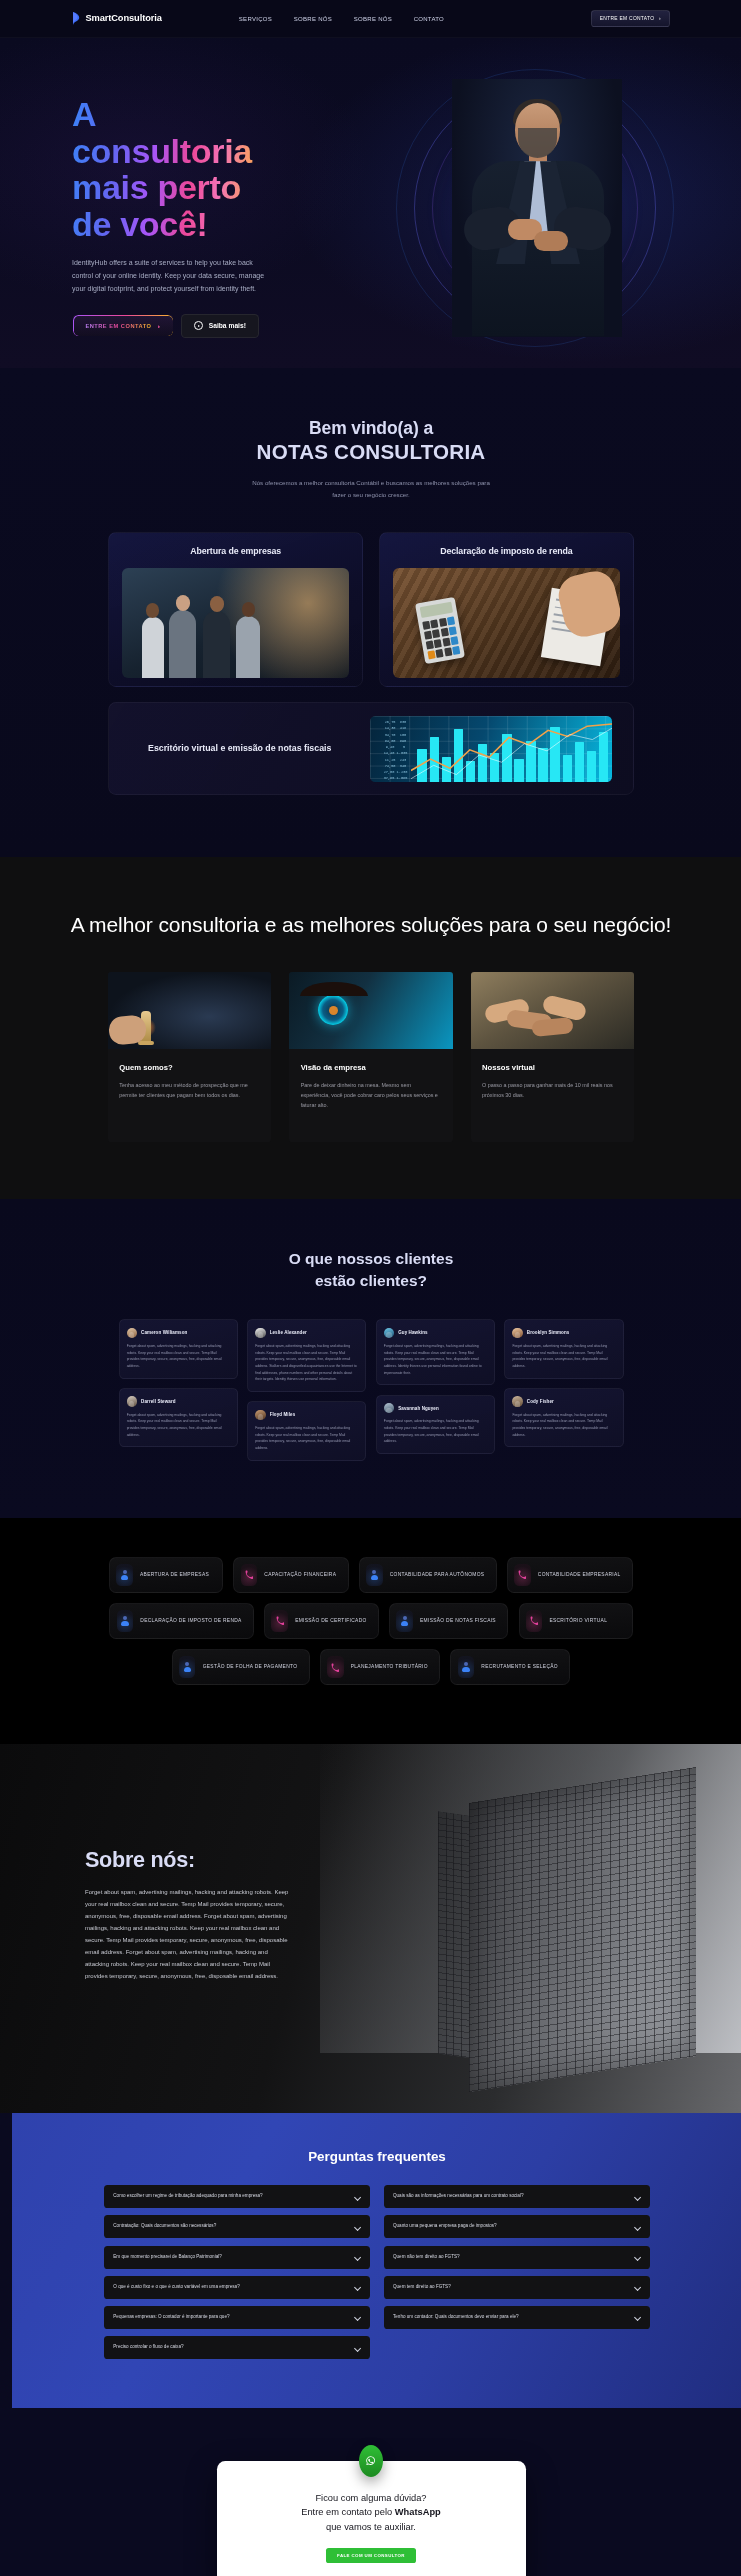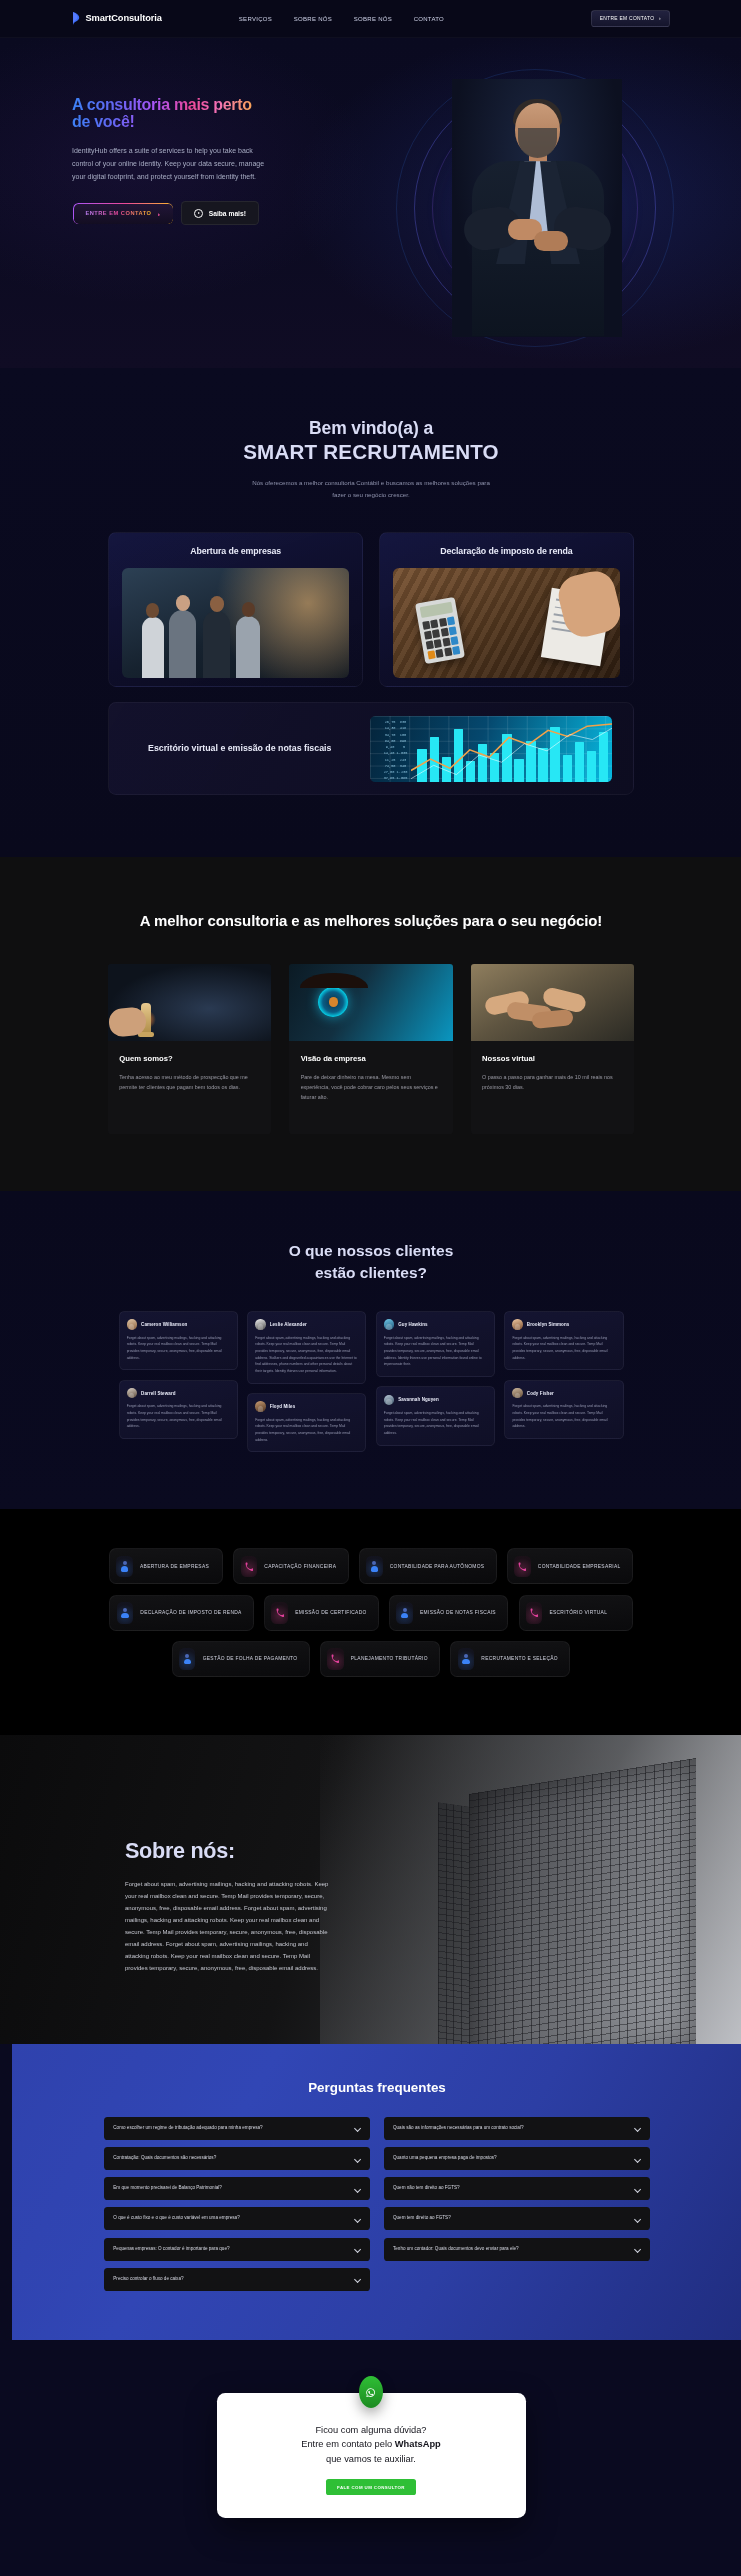--- a/index.html
+++ b/index.html
@@ -45,21 +45,21 @@
     background:
       radial-gradient(464px 268px at 78% 48%, rgba(40,60,160,0.30) 0%, rgba(10,10,31,0) 62%),
       radial-gradient(361px 216px at 18% 38%, rgba(80,40,140,0.14) 0%, rgba(10,10,31,0) 65%),
       linear-gradient(180deg,#0a0a20 0%,#0c0b22 60%,#100c24 100%);
   }
   .hero-inner{
     position:relative;z-index:5;padding:58px 72px 0 72px;
     max-width:340px;
   }
   .hero-h1{
-    font-size:16px;line-height:1.08;font-weight:700;letter-spacing:-0.3px;
+    font-size:34px;line-height:1.08;font-weight:700;letter-spacing:-0.3px;
     background:linear-gradient(95deg,#3b82f6 0%,#6366f1 22%,#a855f7 42%,#ec4899 60%,#f472b6 74%,#fbbf24 100%);
     -webkit-background-clip:text;background-clip:text;color:transparent;
     margin-bottom:14.4px;
   }
   .hero-p{
     font-size:7px;line-height:1.85;color:#a8adc4;max-width:222px;margin-bottom:17.5px;
   }
   .hero-btns{display:flex;gap:7.2px;align-items:center;}
   .btn-grad{
     position:relative;border-radius:4.6px;padding:6.7px 12.4px;cursor:pointer;
@@ -204,21 +204,21 @@
       linear-gradient(90deg,rgba(255,255,255,.10) 0.5px,transparent 0.5px) 0 0/19.6px 100%,
       linear-gradient(180deg,rgba(255,255,255,.10) 0.5px,transparent 0.5px) 0 0/100% 12.4px;}
   .ph-chart .bars{position:absolute;left:47px;right:4.1px;bottom:0;height:57px;display:flex;align-items:flex-end;gap:2.6px;}
   .ph-chart .bars i{flex:1;background:#27e7f5;display:block;border-radius:0.5px;}
   .ph-chart .nums{position:absolute;left:3.1px;top:3.1px;bottom:3.1px;width:44px;
     font-family:"Liberation Mono",monospace;font-size:3.6px;line-height:1.75;color:#9fd8f2;opacity:.85;}
   .ph-chart .line1{position:absolute;left:41px;right:0;top:5.2px;bottom:0;}
 
   
   .best{background:#0f0f10;padding:54px 0 57px 0;text-align:center;}
-  .best h2{font-size:15px;line-height:1.38;font-weight:700;color:#fff;letter-spacing:-0.1px;}
+  .best h2{font-size:21px;line-height:1.38;font-weight:400;color:#fff;letter-spacing:-0.1px;}
   .best-grid{
     width:526px;margin:32px auto 0;display:grid;grid-template-columns:repeat(3,1fr);gap:18px;
   }
   .best-card{
     background:#121214;border-radius:3.1px;overflow:hidden;text-align:left;
     display:flex;flex-direction:column;min-height:170px;
   }
   .best-photo{height:77px;position:relative;overflow:hidden;}
   .bp-chess{background:radial-gradient(ellipse at 62% 58%,#2a3a52 0%,#0d131c 70%);}
   .bp-chess .piece{position:absolute;left:33px;bottom:4.1px;width:10.3px;height:34px;background:linear-gradient(180deg,#e7c98f,#a8853f);border-radius:4.1px 4.1px 1.5px 1.5px;}
@@ -287,23 +287,22 @@
   .pill-ico.pink{background:radial-gradient(circle at 50% 62%,rgba(236,72,153,.26) 0%,rgba(34,16,28,.55) 70%);}
   .ic-user{position:relative;width:7.2px;height:10.3px;}
   .ic-user .hd{position:absolute;left:1.5px;top:0;width:4.1px;height:4.1px;border-radius:50%;background:#5c7fe0;opacity:.75;}
   .ic-user .bd{position:absolute;left:0;top:5.2px;width:7.2px;height:5.2px;border-radius:3.6px 3.6px 1.5px 1.5px;background:#3b82f6;}
   .ic-phone{width:8.2px;height:9.3px;position:relative;}
   .ic-phone svg{display:block;}
   .pill-label{font-size:4.9px;line-height:1.6;letter-spacing:0.3px;text-transform:uppercase;color:#d3d5e2;}
 
   
   .about{
-    position:relative;height:309px;overflow:hidden;
+    position:relative;height:369px;overflow:hidden;
     background:linear-gradient(105deg,#0b0b0c 0%,#131314 42%,#2b2c2e 70%,#68696c 100%);
-    padding-left:40px;
   }
   .about .sky{
     position:absolute;right:0;top:0;width:422px;height:309px;
     background:linear-gradient(115deg,rgba(20,20,22,0) 0%,rgba(120,122,126,.55) 55%,rgba(205,207,212,.85) 100%);
   }
   .about .tower{
     position:absolute;right:46px;top:41px;width:227px;height:289px;
     background:linear-gradient(110deg,#3b3c40 0%,#6e7075 52%,#9fa2a8 100%);
     transform:skewY(-9deg);
     box-shadow:0 0 41px rgba(0,0,0,.5) inset;
@@ -446,21 +445,21 @@
             </span>
           <span>Saiba mais!</span>
         </button>
       </div>
     </div>
   </section>
 
   <section class="welcome">
     <h2>
       <span>Bem vindo(a) a</span>
-      <span class="big">SMART RECRUTAMENTO</span>
+      <span class="big">NOTAS CONSULTORIA</span>
     </h2>
     <p>Nós oferecemos a melhor consultoria Contábil e buscamos as melhores soluções para fazer o seu negócio crescer.</p>
 
     <div class="cards-grid">
       <article class="svc-card">
         <h3>Abertura de empresas</h3>
         <div class="svc-photo ph-office">
           <span class="fig f1"></span>
             <span class="fig f2"></span>
             <span class="fig f3"></span>

